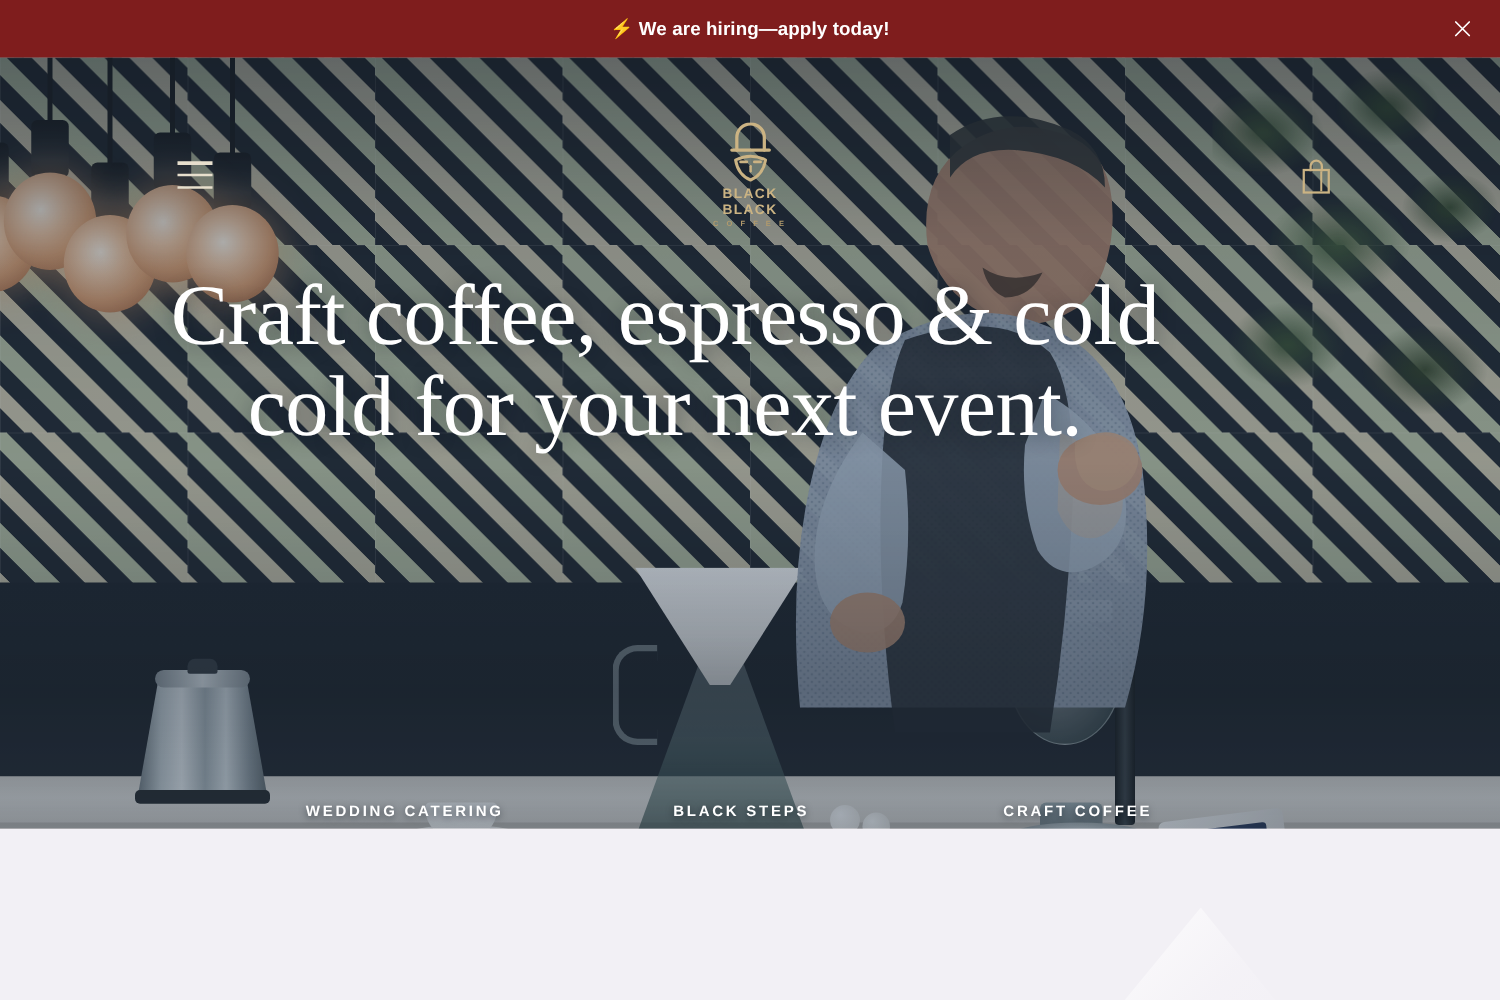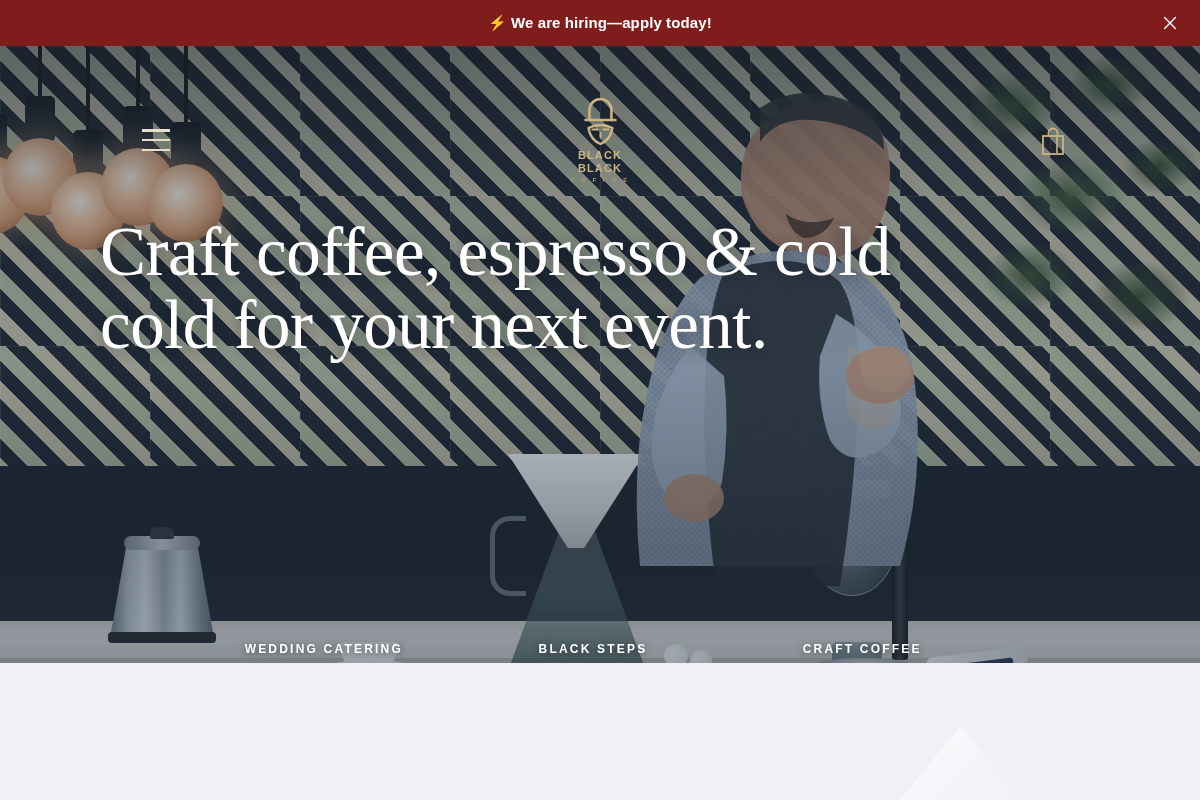--- a/index.html
+++ b/index.html
@@ -269,21 +269,21 @@
     text-align:center;
   }
   .cart {
     position:absolute; right:134px; top:80px;
     width:26px; height:30px; cursor:pointer;
   }
 
   
   .hero-copy {
     position:absolute; left:0; top:170px; width:1064px;
-    z-index:15; text-align:left; padding:0 100px;
+    z-index:15; text-align:center; padding:0 100px;
   }
   .hero-title {
     font-family:"Liberation Serif", "DejaVu Serif", serif;
     color:#ffffff;
     font-size:69px;
     line-height:73px;
     font-weight:400;
     letter-spacing:-.5px;
     text-shadow:0 2px 16px rgba(10,16,24,.42);
   }

